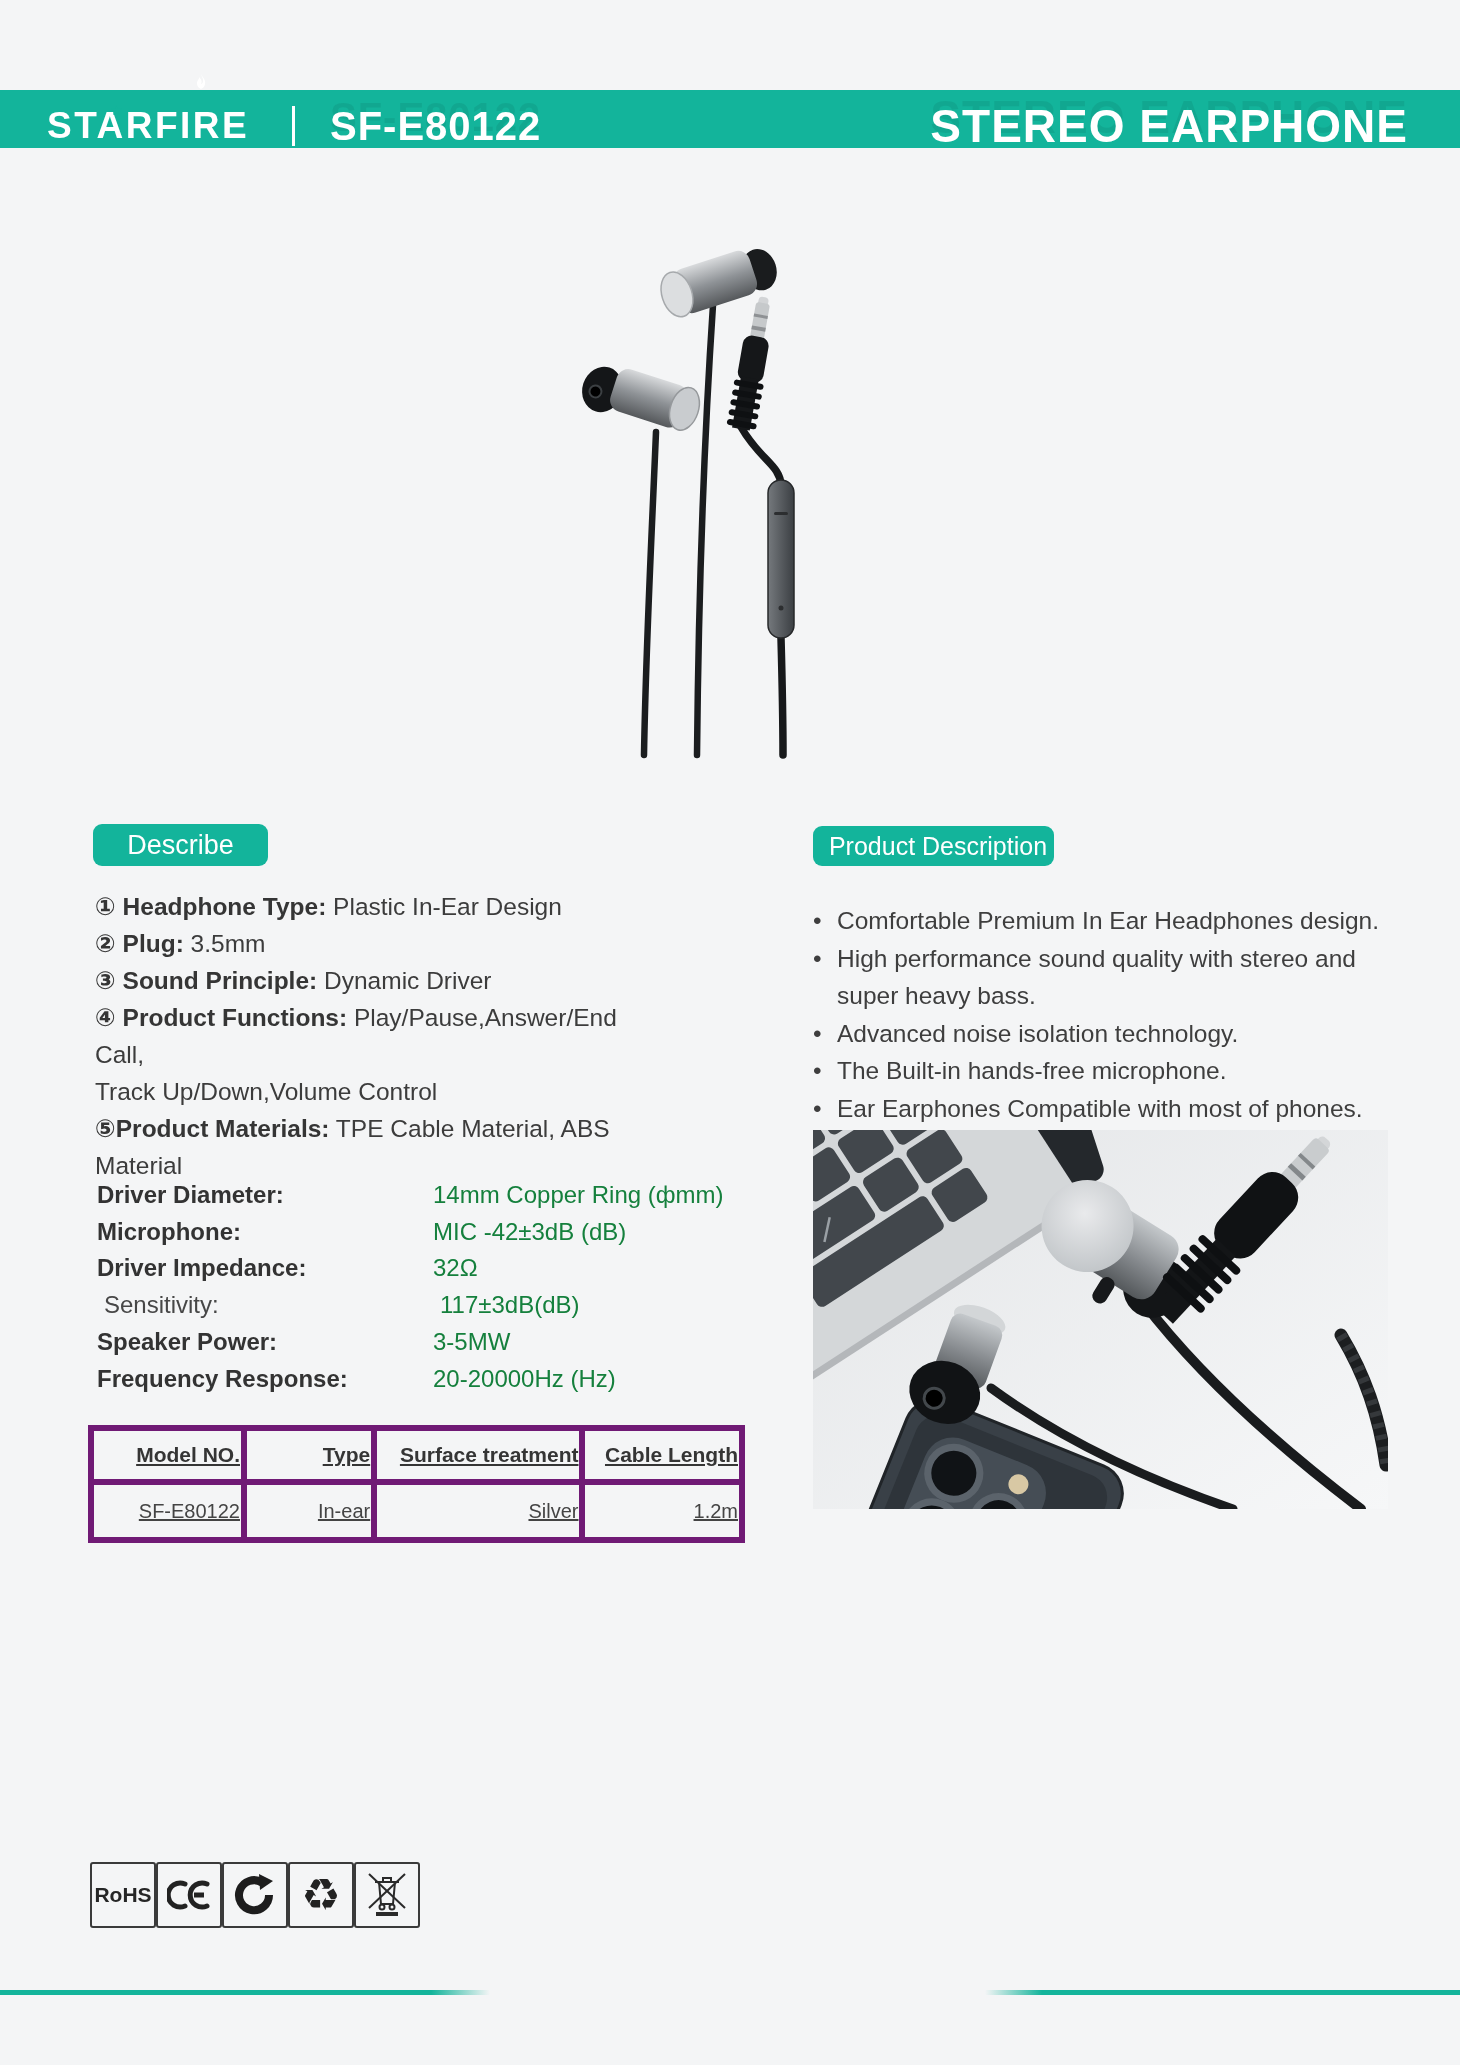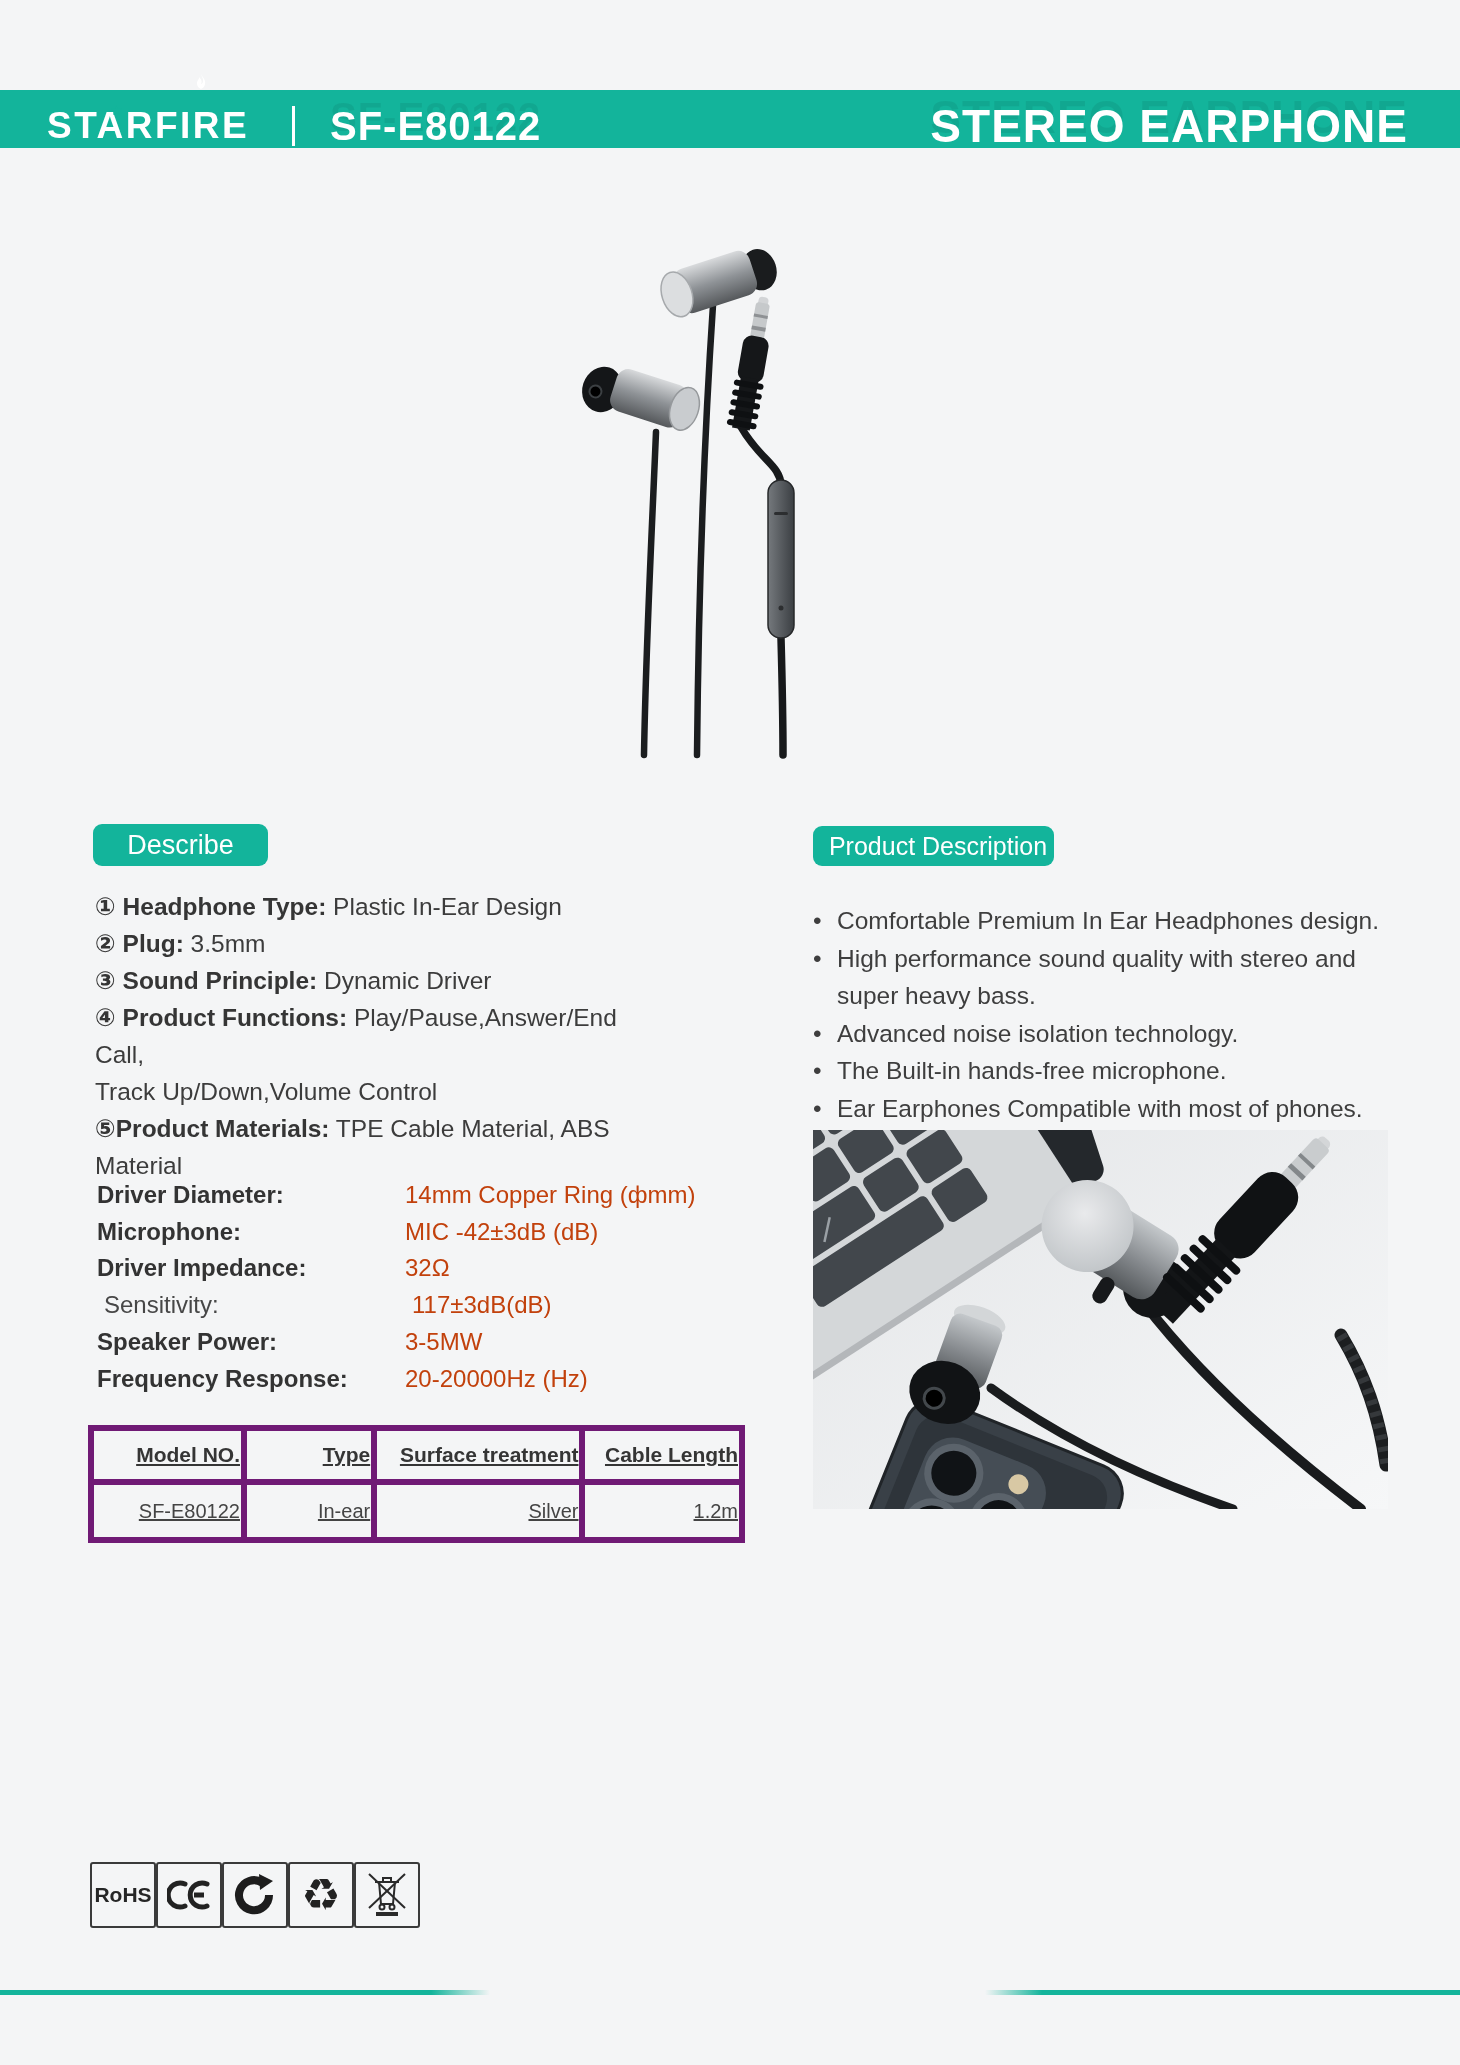--- a/index.html
+++ b/index.html
@@ -36,21 +36,21 @@
   .describe-list{left:95px;top:888px;width:575px;font-size:24.5px;line-height:37px;}
   .describe-list p{margin:0;}
   .describe-list .lbl{font-weight:bold;color:#353535;}
   .describe-list .num{font-weight:bold;color:#353535;}
 
   
   .specs{left:97px;top:1177px;width:640px;font-size:24px;}
   .spec-row{display:flex;line-height:36.7px;}
   .spec-row .s-lbl{width:308px;font-weight:bold;color:#333;}
   .spec-row.light .s-lbl{font-weight:normal;color:#474747;margin-left:7px;}
-  .spec-row .s-val{flex:1;color:#c2410c;}
+  .spec-row .s-val{flex:1;color:#15803d;margin-left:28px;}
 
   
   .spec-table{left:88px;top:1425px;}
   table{border-collapse:collapse;width:657px;table-layout:fixed;}
   th,td{border:6px solid #701a75;text-align:right;vertical-align:middle;color:#353535;text-decoration:underline;}
   th{height:46px;font-size:21px;font-weight:bold;}
   td{height:50px;font-size:20px;font-weight:normal;color:#444;}
   col.c1{width:23.5%}col.c2{width:20%}col.c3{width:32%}col.c4{width:24.5%}
 
   

